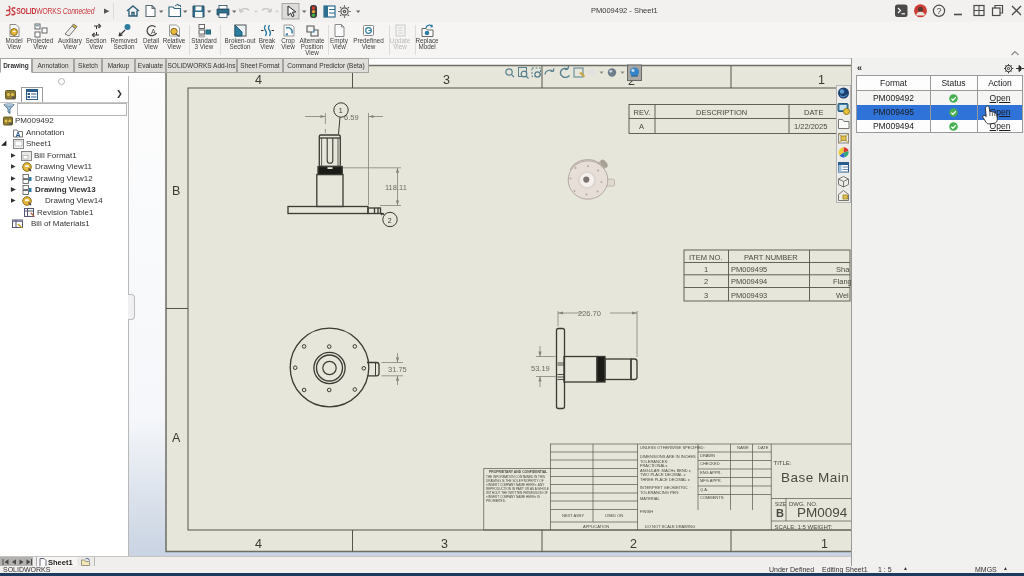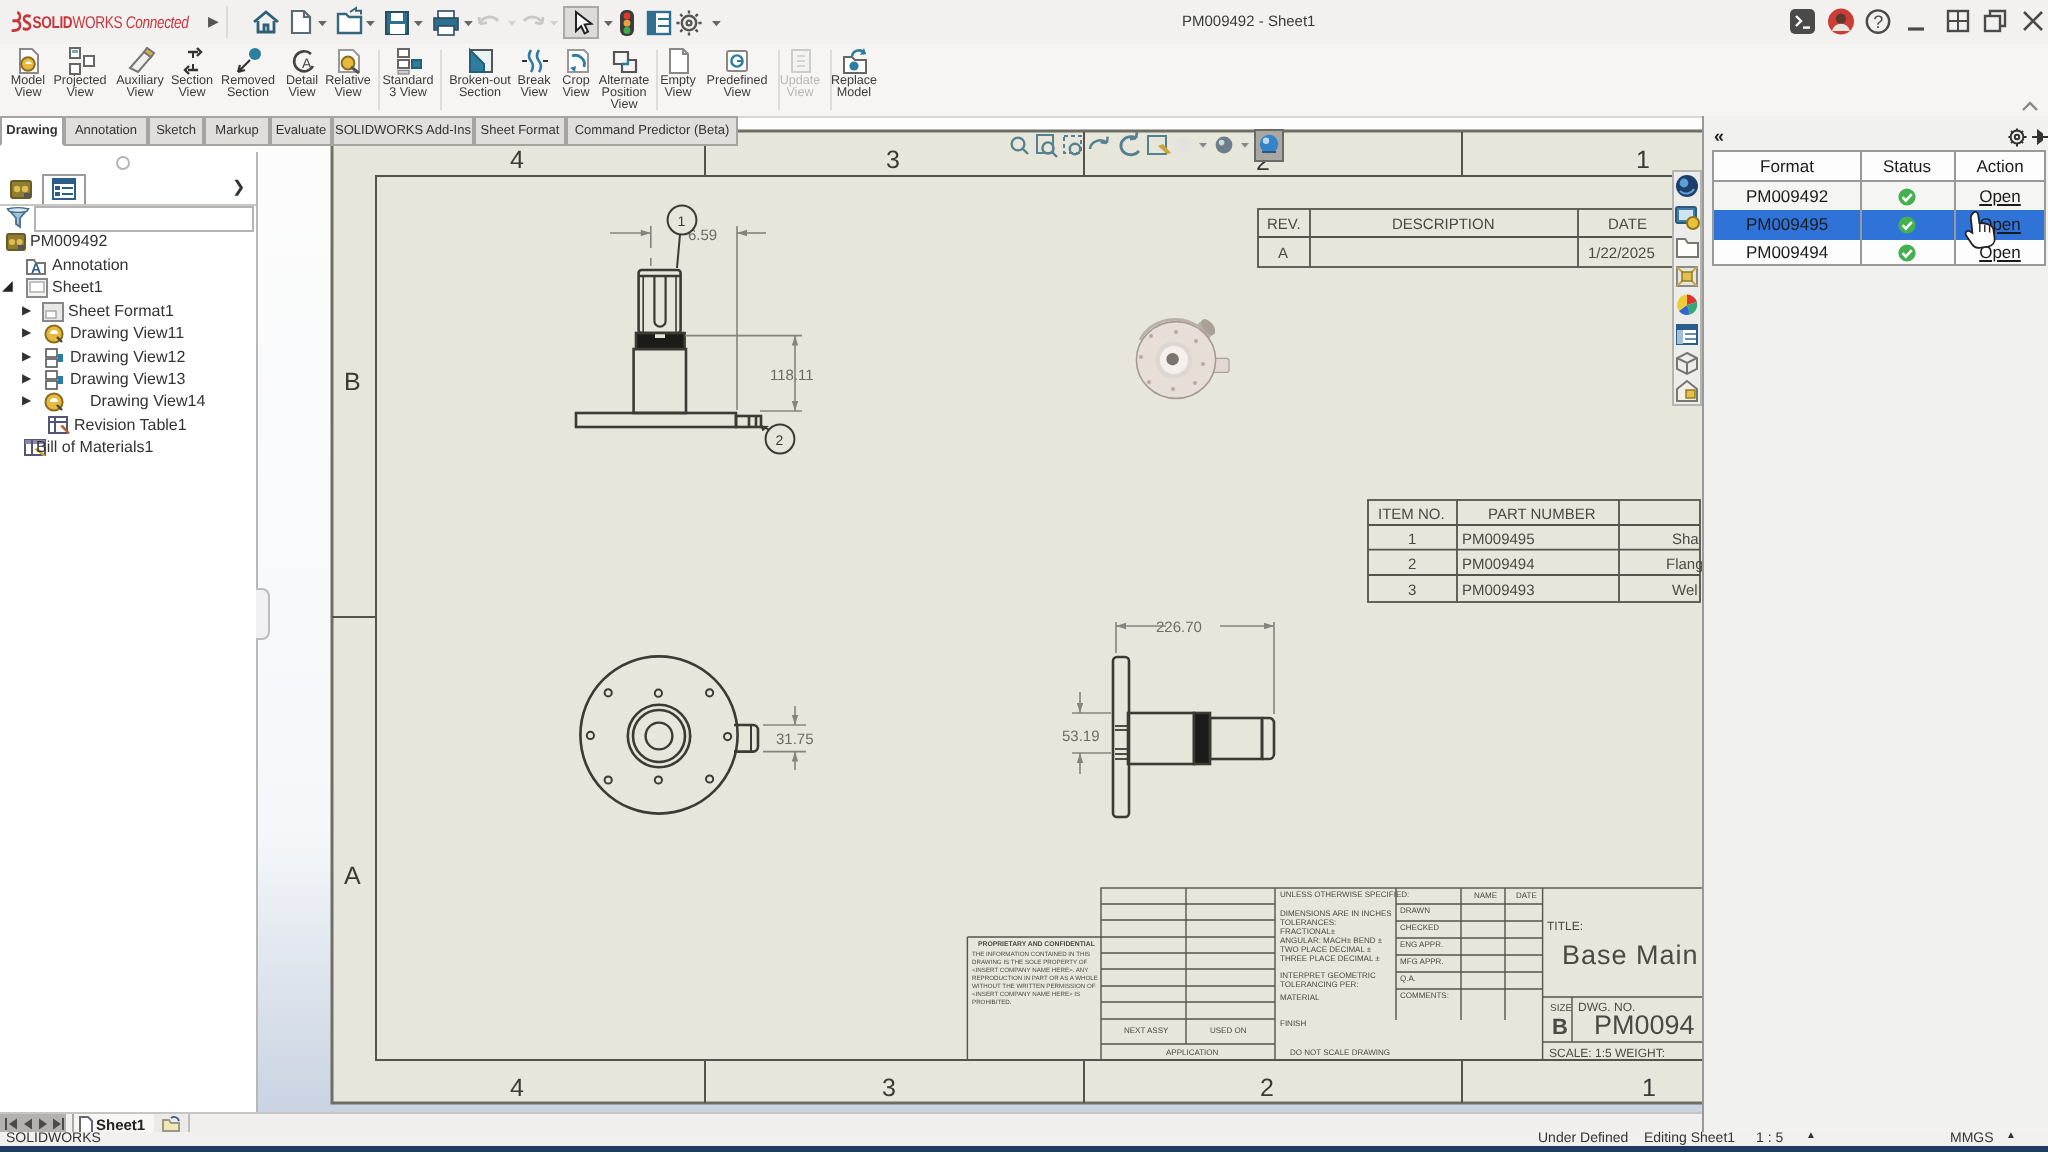--- a/index.html
+++ b/index.html
@@ -646,41 +646,41 @@
           <rect x="2" y="2" width="7" height="5" fill="#fff" stroke="#aaa" stroke-width="0.7"></rect>
         </svg>
         <span class="txt" style="left:26px;">Sheet1</span>
       </div>
     <div class="trow" style="top:74px;">
         <span class="abs" style="left:11px;top:1px;font-size:6px;color:#333;">▶</span>
         <svg class="abs" style="left:21px;top:1px;" width="11" height="10">
           <rect x="0.5" y="0.5" width="10" height="9" fill="#e8e8e4" stroke="#888"></rect>
           <rect x="2" y="4.5" width="5" height="3.5" fill="#fff" stroke="#999" stroke-width="0.6"></rect>
         </svg>
-        <span class="txt" style="left:34px;">Sheet Format1</span>
+        <span class="txt" style="left:34px;">Bill Format1</span>
       </div>
     <div class="trow" style="top:85.3px;padding-left:28px;">
         <span class="abs" style="left:11px;top:1px;font-size:6px;color:#333;">▶</span>
         <svg class="abs" style="left:22px;top:1px;" width="10" height="10">
           <circle cx="5" cy="5" r="4.3" fill="#e8b93c" stroke="#8a6d1f"></circle>
           <path d="M3 5 a2 2 0 0 1 4 0" fill="#fff"></path>
           <path d="M6.5 6.5 l2.5 2.5" stroke="#444" stroke-width="1.2"></path>
         </svg>
         <span class="txt" style="left:35px;">Drawing View11</span>
       </div>
     <div class="trow" style="top:96.6px;">
         <span class="abs" style="left:11px;top:1px;font-size:6px;color:#333;">▶</span>
         <svg class="abs" style="left:22px;top:1px;" width="10" height="10">
           <rect x="1" y="0.5" width="5.5" height="4" fill="#fff" stroke="#555" stroke-width="0.8"></rect>
           <rect x="1" y="5.5" width="5.5" height="4" fill="#fff" stroke="#555" stroke-width="0.8"></rect>
           <rect x="7" y="3" width="2.5" height="4" fill="#2d7da0"></rect>
         </svg>
         <span class="txt" style="left:35px;">Drawing View12</span>
       </div>
-    <div class="trow" style="top:108.2px;">
+    <div class="trow" style="top:108.2px;font-weight:bold;">
         <span class="abs" style="left:11px;top:1px;font-size:6px;color:#333;">▶</span>
         <svg class="abs" style="left:22px;top:1px;" width="10" height="10">
           <rect x="1" y="0.5" width="5.5" height="4" fill="#fff" stroke="#555" stroke-width="0.8"></rect>
           <rect x="1" y="5.5" width="5.5" height="4" fill="#fff" stroke="#555" stroke-width="0.8"></rect>
           <rect x="7" y="3" width="2.5" height="4" fill="#2d7da0"></rect>
         </svg>
         <span class="txt" style="left:35px;">Drawing View13</span>
       </div>
     <div class="trow" style="top:119.4px;">
         <span class="abs" style="left:11px;top:1px;font-size:6px;color:#333;">▶</span>
@@ -700,21 +700,21 @@
         </svg>
         <span class="txt" style="left:37px;">Revision Table1</span>
       </div>
     <div class="trow" style="top:142.3px;">
         <svg class="abs" style="left:12px;top:1px;" width="11" height="10">
           <rect x="0.5" y="1" width="10" height="7.5" fill="#fff" stroke="#557"></rect>
           <rect x="0.5" y="1" width="10" height="2" fill="#88a"></rect>
           <line x1="4" y1="1" x2="4" y2="8.5" stroke="#557"></line>
           <path d="M5 5.5 l4.5 3.5 1.5 0 -4 -4z" fill="#caa32a"></path>
         </svg>
-        <span class="txt" style="left:18px;">Bill of Materials1</span>
+        <span class="txt" style="left:31px;">Bill of Materials1</span>
       </div>
   </div>
 
   <div class="abs" id="sheetstrip">
     <div class="abs" style="left:0;top:0;width:33px;height:10px;background:#b2b1af;">
       <svg width="33" height="10" style="display:block">
         <line x1="3" y1="2" x2="3" y2="8" stroke="#4a4a48" stroke-width="1"></line>
         <path d="M8.5 2.2 L4.5 5 L8.5 7.8 Z" fill="#4a4a48"></path>
         <path d="M16 2.2 L12 5 L16 7.8 Z" fill="#4a4a48"></path>
         <path d="M19.5 2.2 L23.5 5 L19.5 7.8 Z" fill="#4a4a48"></path>

